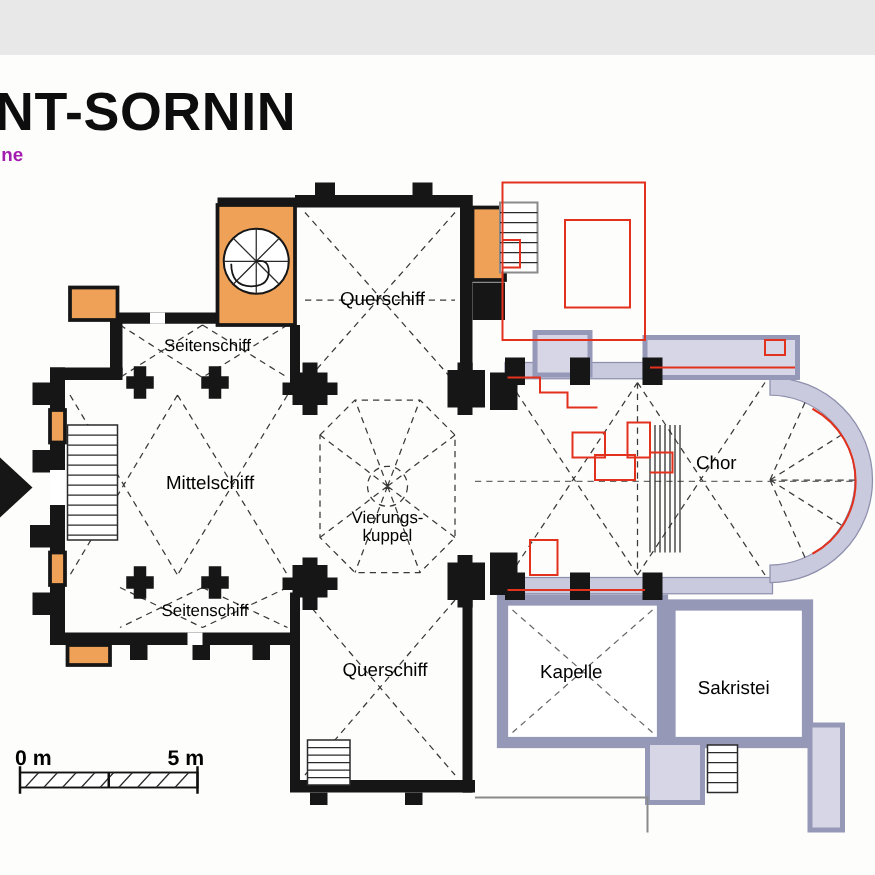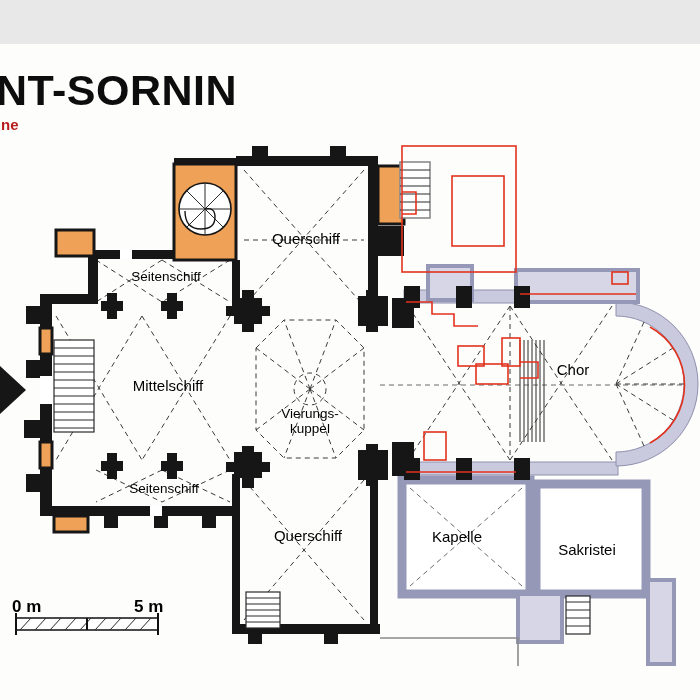--- a/index.html
+++ b/index.html
@@ -9,21 +9,21 @@
     font-family:"Liberation Sans", sans-serif;
     margin-top:44px;
   }
   .title{
     position:absolute;top:22px;left:-4px;
     font-size:43px;font-weight:700;letter-spacing:.5px;color:#0d0d0d;
     white-space:nowrap;
   }
   .subtitle{
     position:absolute;top:72px;left:1px;
-    font-size:15px;font-weight:700;color:#b91c1c;
+    font-size:15px;font-weight:700;color:#a21caf;
   }
   svg{position:absolute;inset:0;}
   .wall{fill:#161616;}
   .orange{fill:#efa257;stroke:#161616;stroke-width:3;}
   .lav{fill:#c9cade;stroke:#8f90ad;stroke-width:1;}
   .lavwall{fill:#ffffff;stroke:#9698b8;stroke-width:9;}
   .lavwall-thin{fill:#d6d6e6;stroke:#9698b8;stroke-width:4;}
   .dash{stroke:#3a3a3a;stroke-width:1;fill:none;stroke-dasharray:5 4;}
   .dash-lt{stroke:#6a6a6a;stroke-width:1;fill:none;stroke-dasharray:5 4;}
   .red{stroke:#e2321e;stroke-width:1.6;fill:none;}

